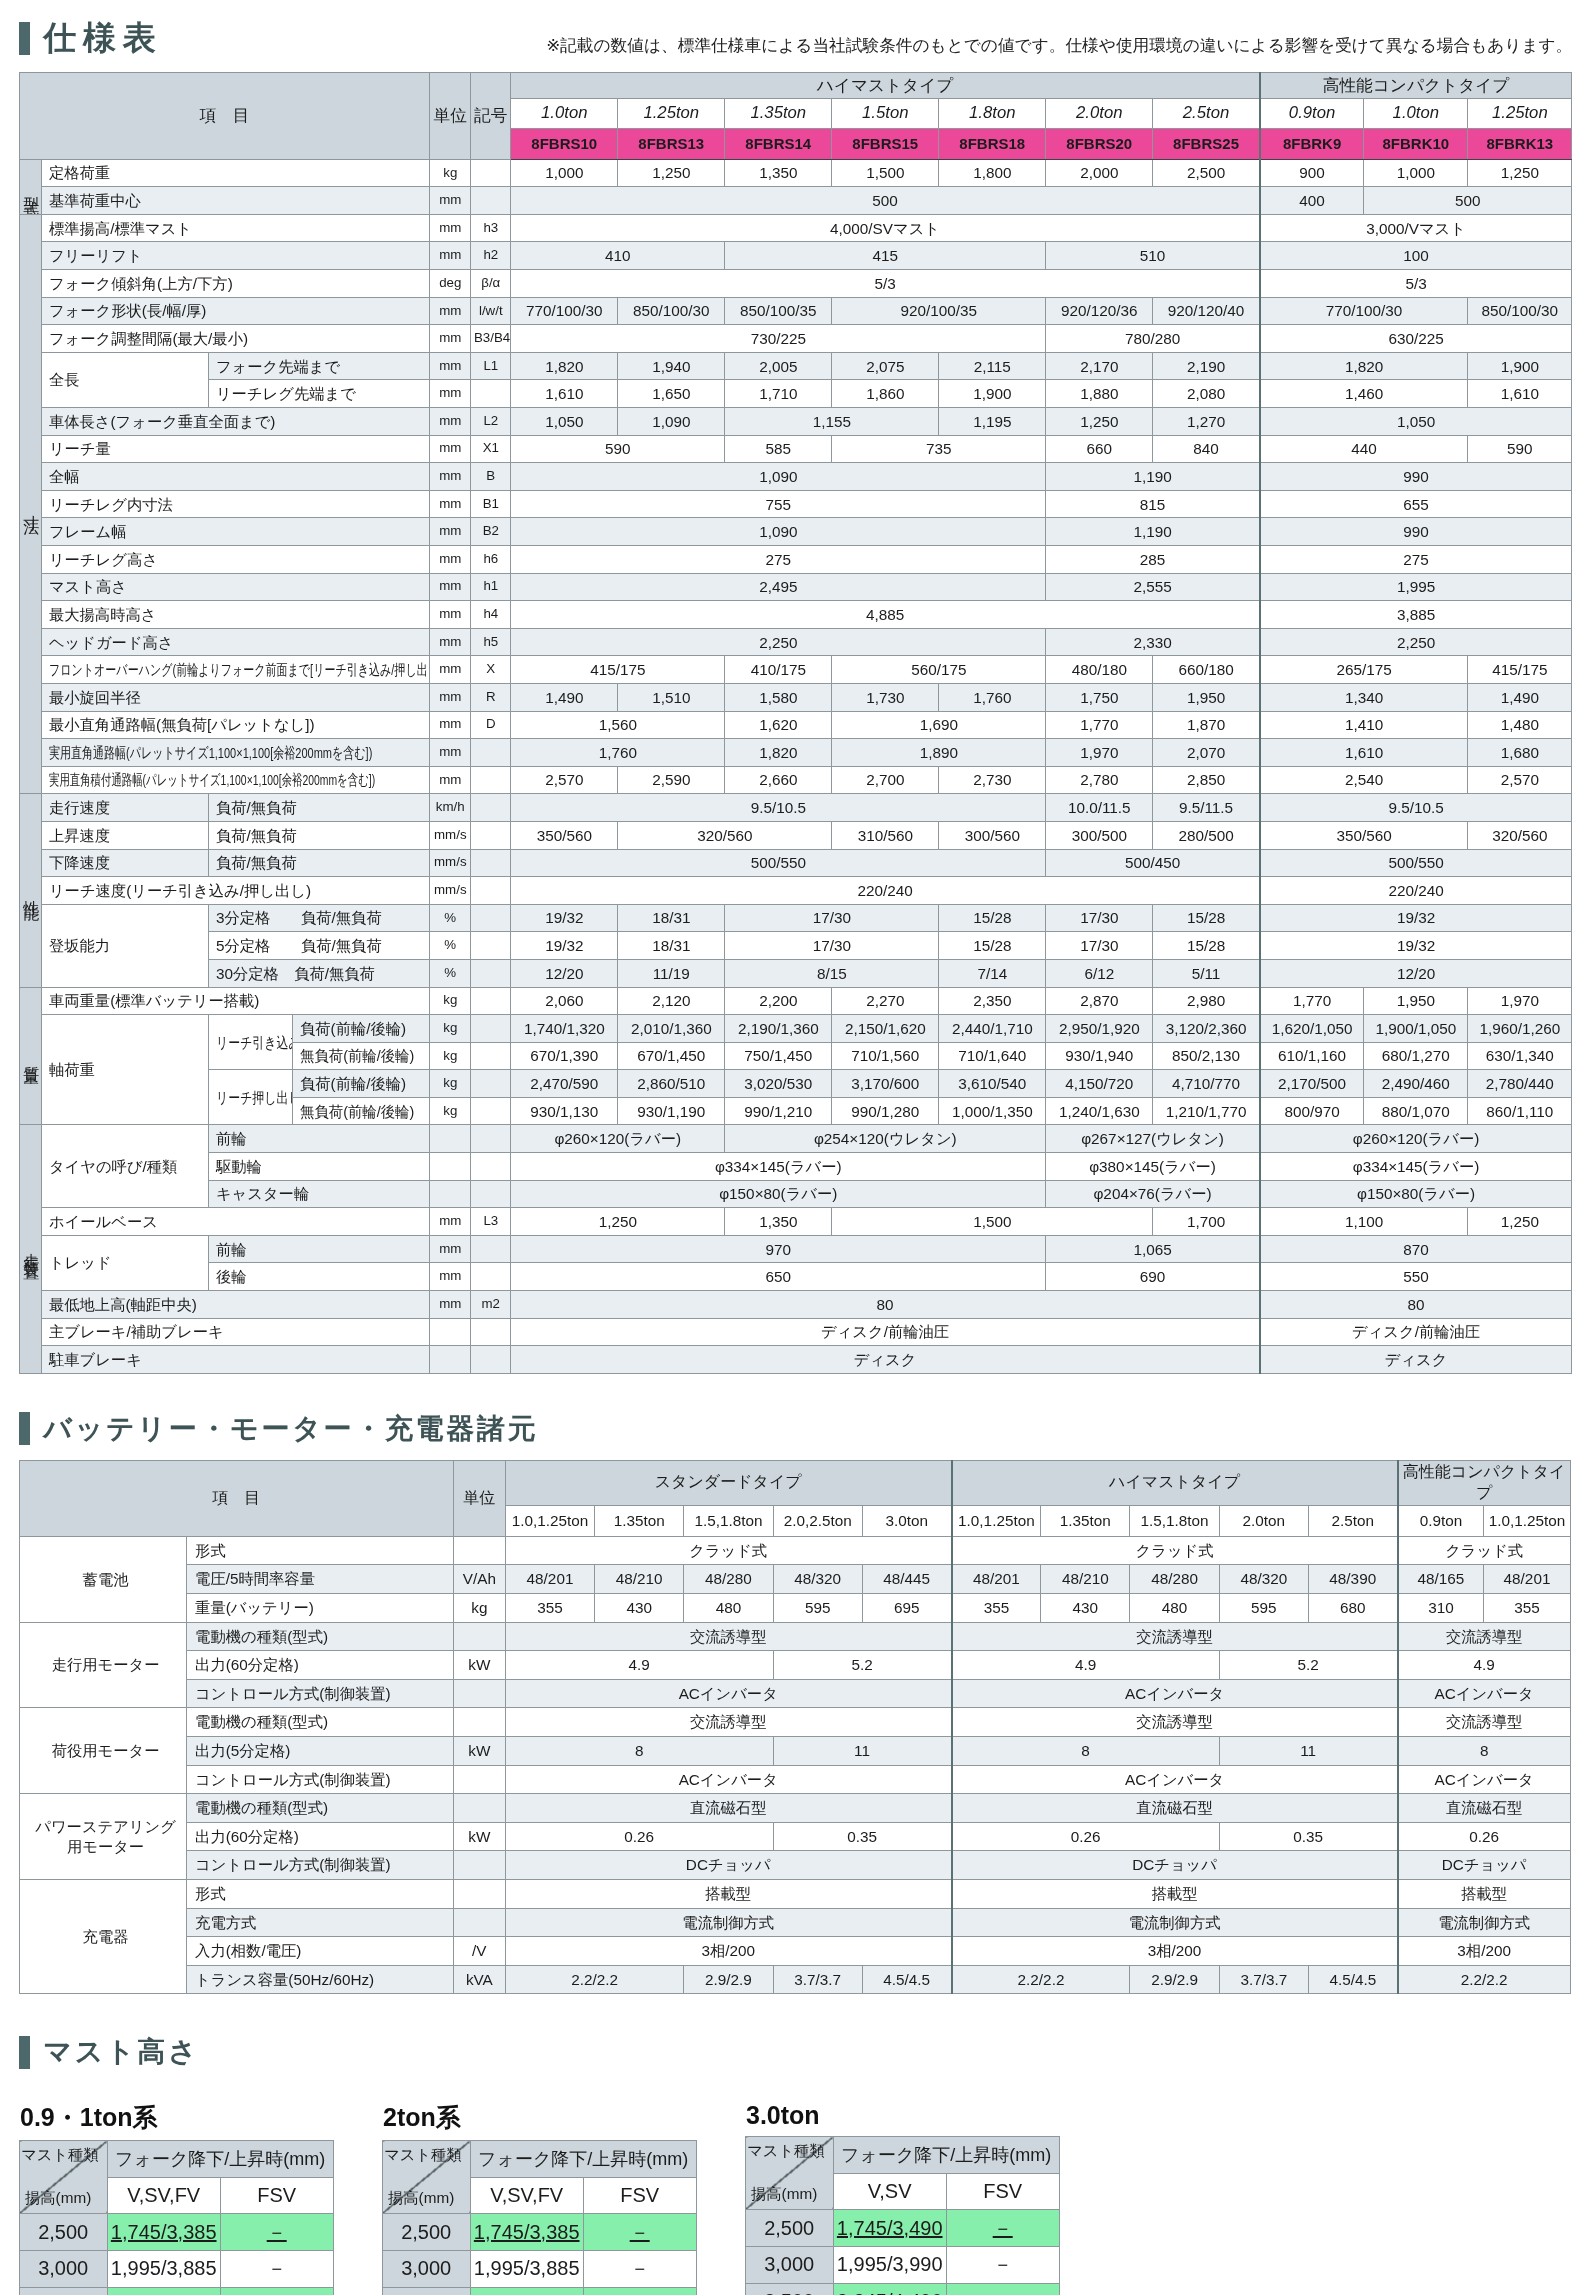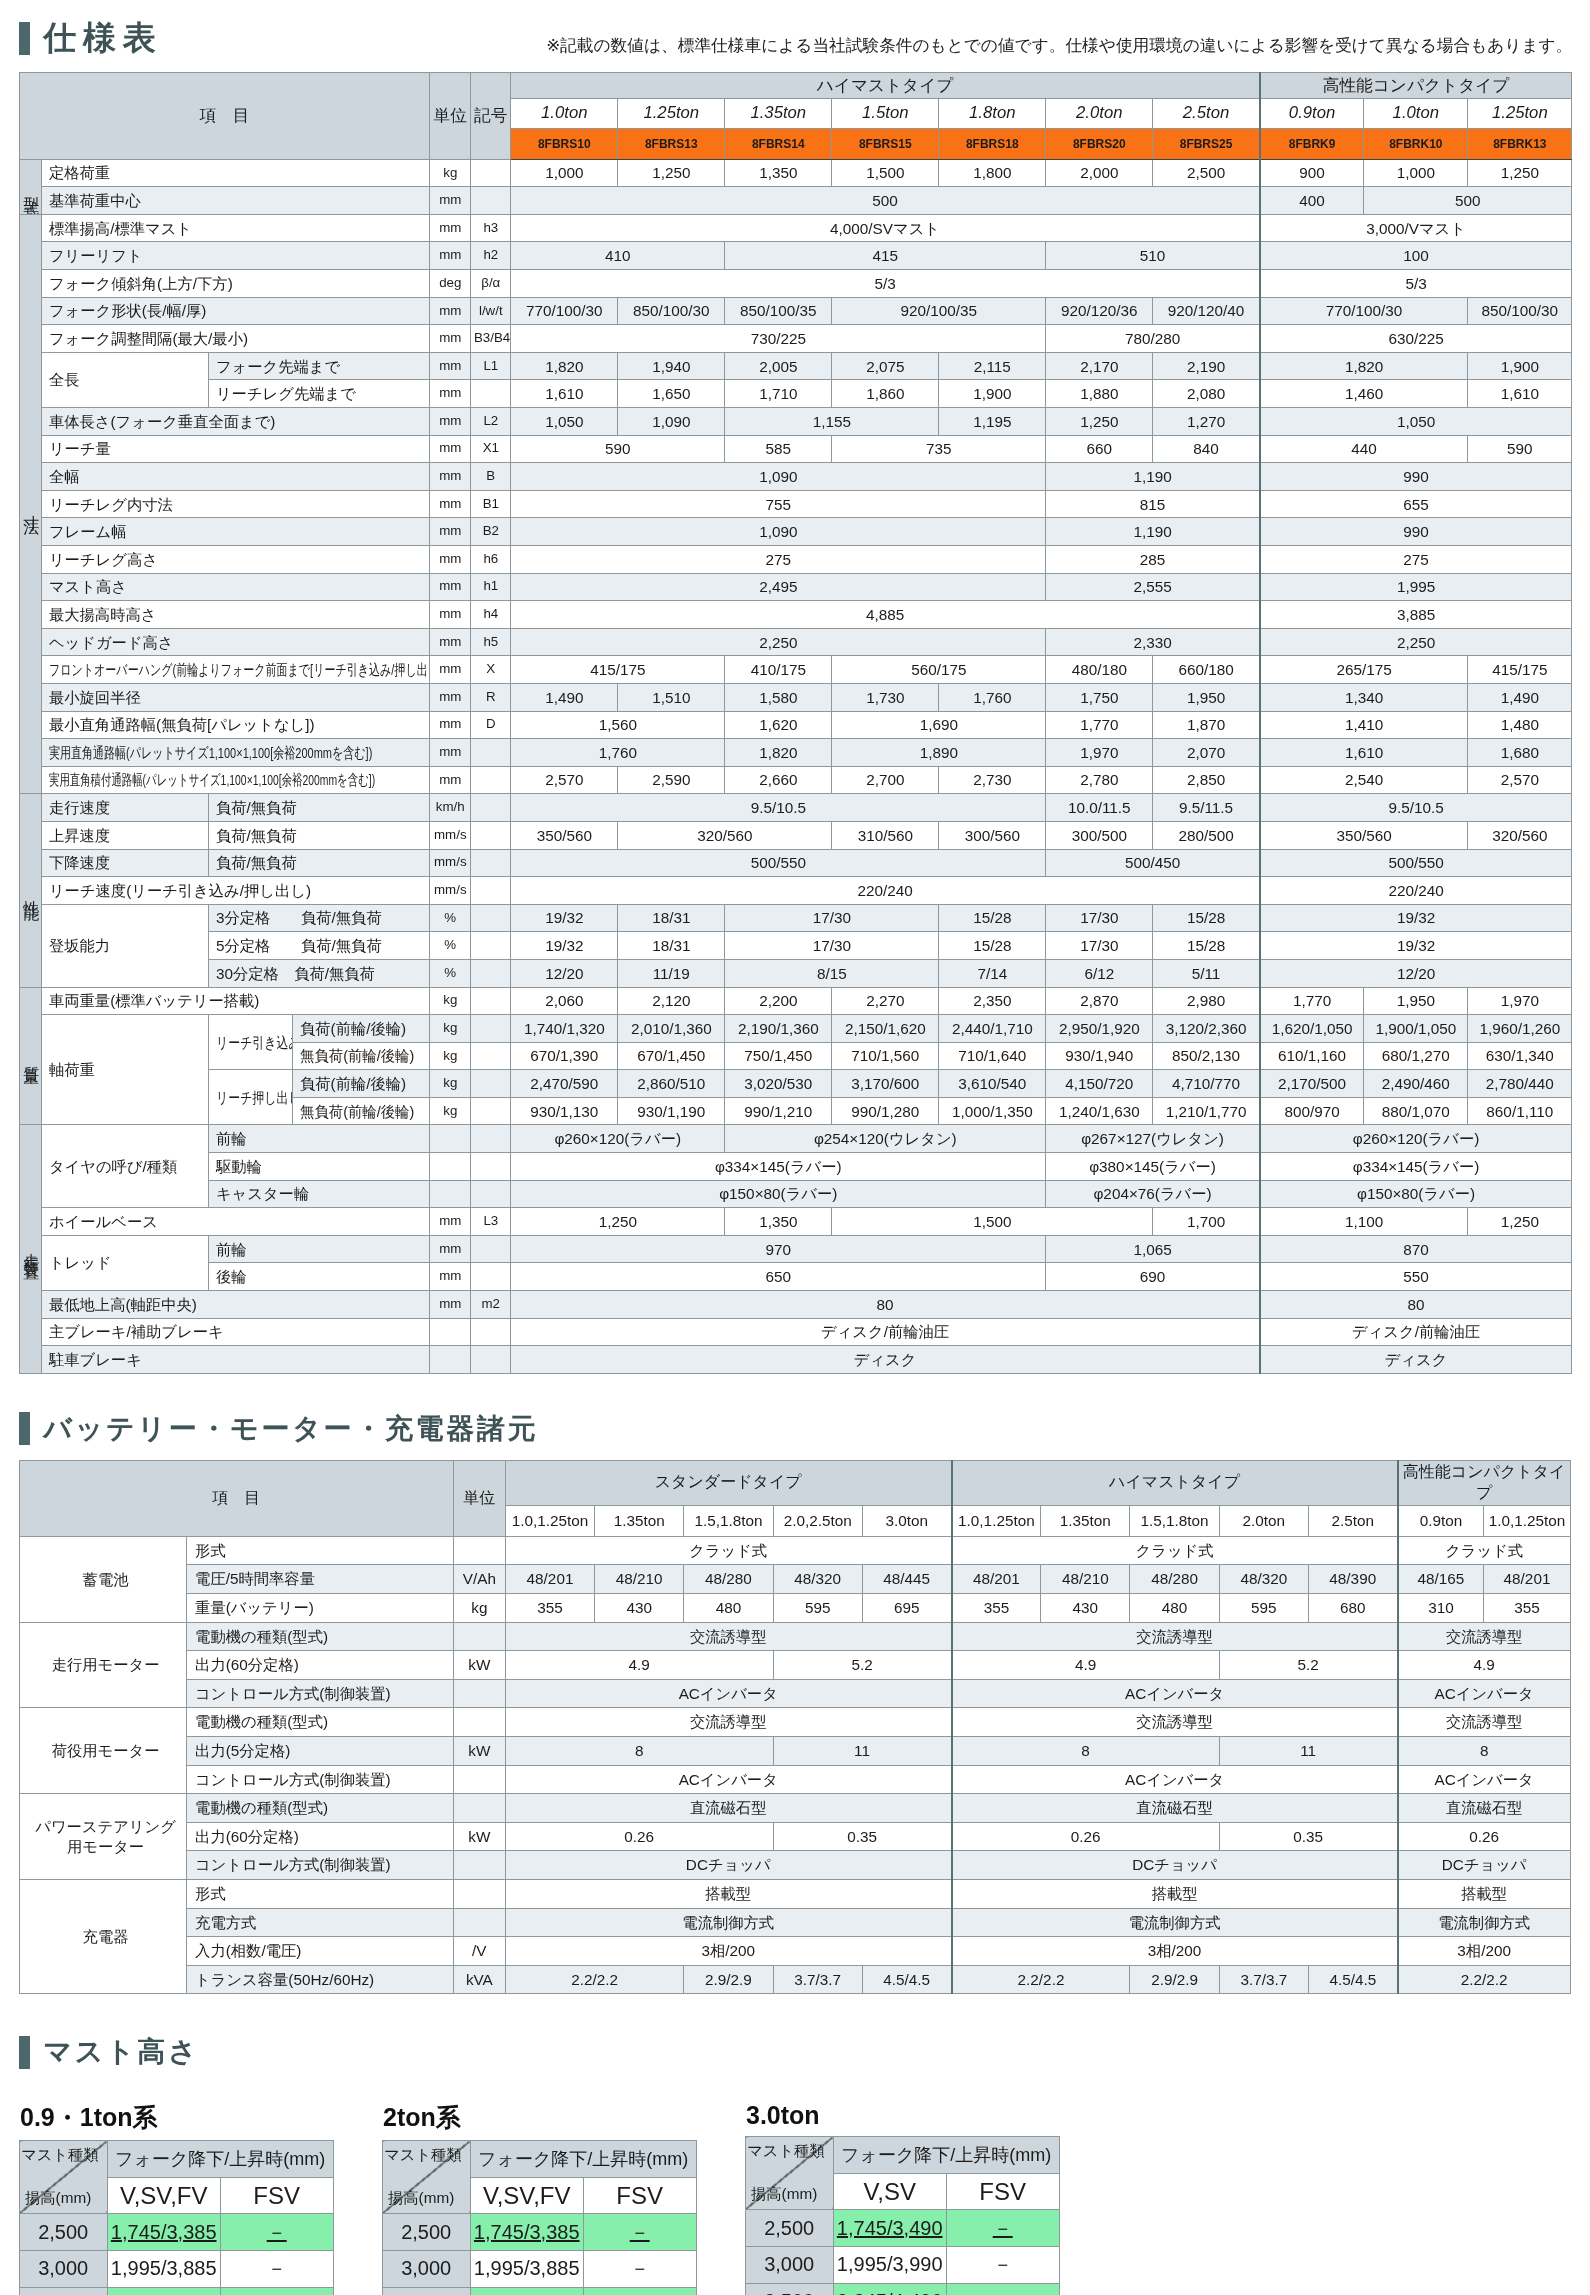--- a/index.html
+++ b/index.html
@@ -19,41 +19,41 @@
   table{border-collapse:collapse;table-layout:fixed;background:#fff;}
   td,th{border:0.7px solid #8d979c;overflow:hidden;font-weight:normal;}
   .alt{background:#e8eef2;}
   .gdiv{border-left:2.7px solid #5b7275;}
   .stop{border-top:1.3px solid #3a4447;}
   
   #spec-table{width:1552px;border:1.3px solid #3a4447;margin-top:10.7px;}
   #spec-table td{font-size:15.3px;text-align:center;height:24px;padding:1.3px 2.7px;line-height:1.12;}
   #spec-table .hc{background:#ccd6dc;font-size:16.7px;}
   #spec-table .ton{background:#fff;font-size:16.7px;height:27px;font-style:italic;}
-  #spec-table .model{background:#f97316;font-weight:bold;font-size:12px;height:28px;
+  #spec-table .model{background:#ec4899;font-weight:bold;font-size:15px;height:28px;
       border-top:1.3px solid #556064;border-bottom:1.3px solid #3a4447;}
   #spec-table .sec{background:#ccd6dc;}
   .vlabel span{writing-mode:vertical-rl;text-orientation:upright;letter-spacing:4px;font-size:16px;}
   #spec-table .lab{text-align:left;padding-left:6.7px;white-space:nowrap;}
   #spec-table .u{font-size:13.3px;}
   .condense{display:inline-block;white-space:nowrap;transform-origin:0 50%;}
   
   #battery-table{width:1552px;border:1.3px solid #3a4447;margin-top:12px;}
   #battery-table td{font-size:15.3px;text-align:center;height:25px;padding:1.3px 2.7px;line-height:1.15;}
   #battery-table .hc{background:#ccd6dc;font-size:16px;height:27px;}
   #battery-table .ton{background:#fff;font-size:15.3px;height:28px;}
   #battery-table .sec{background:#fff;text-align:center;padding-left:8px;white-space:normal;line-height:1.25;}
   #battery-table .lab{text-align:left;padding-left:8px;white-space:nowrap;}
   
   .mast-wrap{display:flex;gap:48px;margin-top:12px;align-items:flex-start;}
   .mast-block h3{margin:17.3px 0 6.7px 1.3px;font-size:25px;color:#111;}
   .mast-table{width:313px;border:1.3px solid #3a4447;}
   .mast-table td,.mast-table th{font-size:20px;text-align:center;height:33px;padding:1.3px 2.7px;}
   .mast-table .hdr{background:#ccd6dc;font-size:18px;}
-  .mast-table .colh{background:#fff;font-size:24px;}
+  .mast-table .colh{background:#fff;font-size:20px;}
   .mast-table .lift{background:#ccd6dc;}
   .mast-table .malt{background:#86efac;text-decoration:underline;}
   .diag{position:relative;background-color:#ccd6dc;
     background-image:linear-gradient(to bottom right,transparent calc(50% - 0.9px),#556065 calc(50% - 0.9px),#556065 calc(50% + 0.9px),transparent calc(50% + 0.9px));}
   .diag .tr{position:absolute;top:4px;right:8px;font-size:15.3px;}
   .diag .bl{position:absolute;bottom:4px;left:5.3px;font-size:15.3px;}
 </style>
 </head>
 <body>
 

